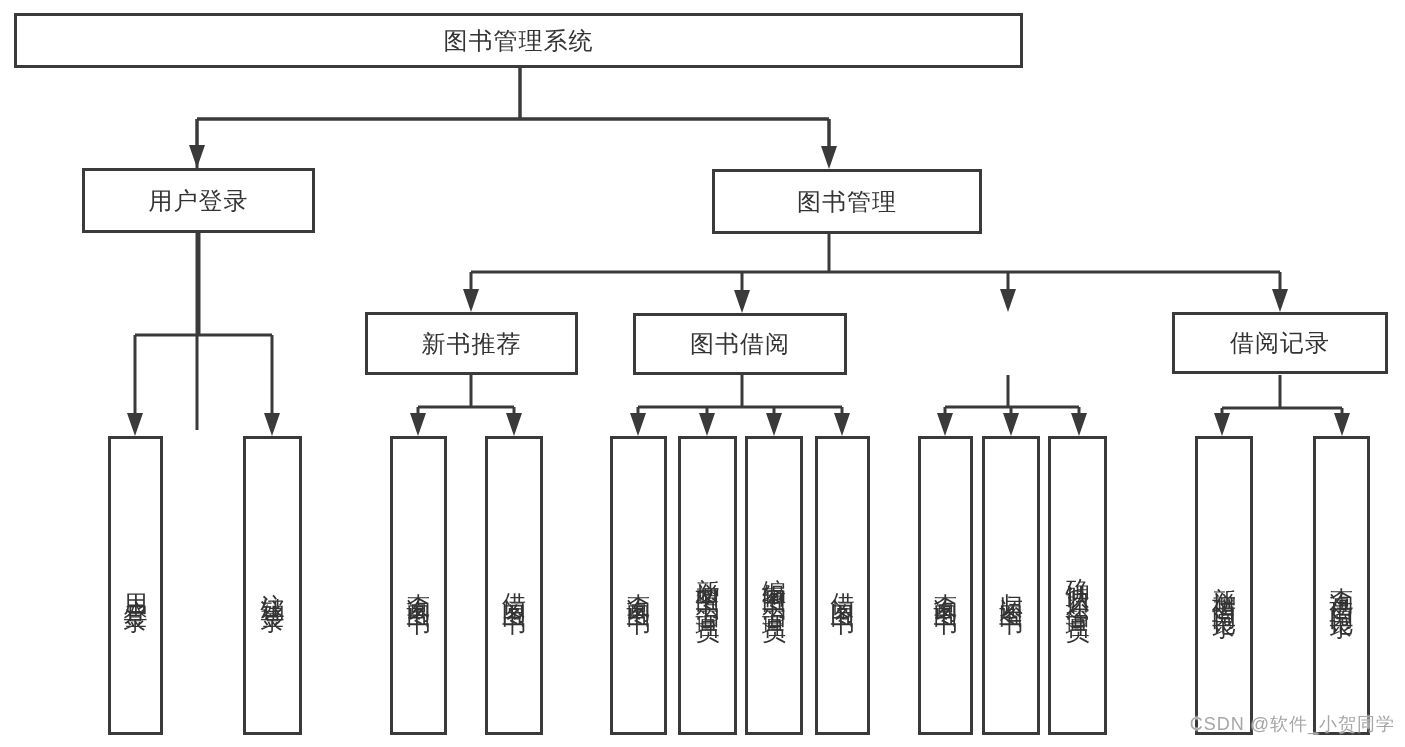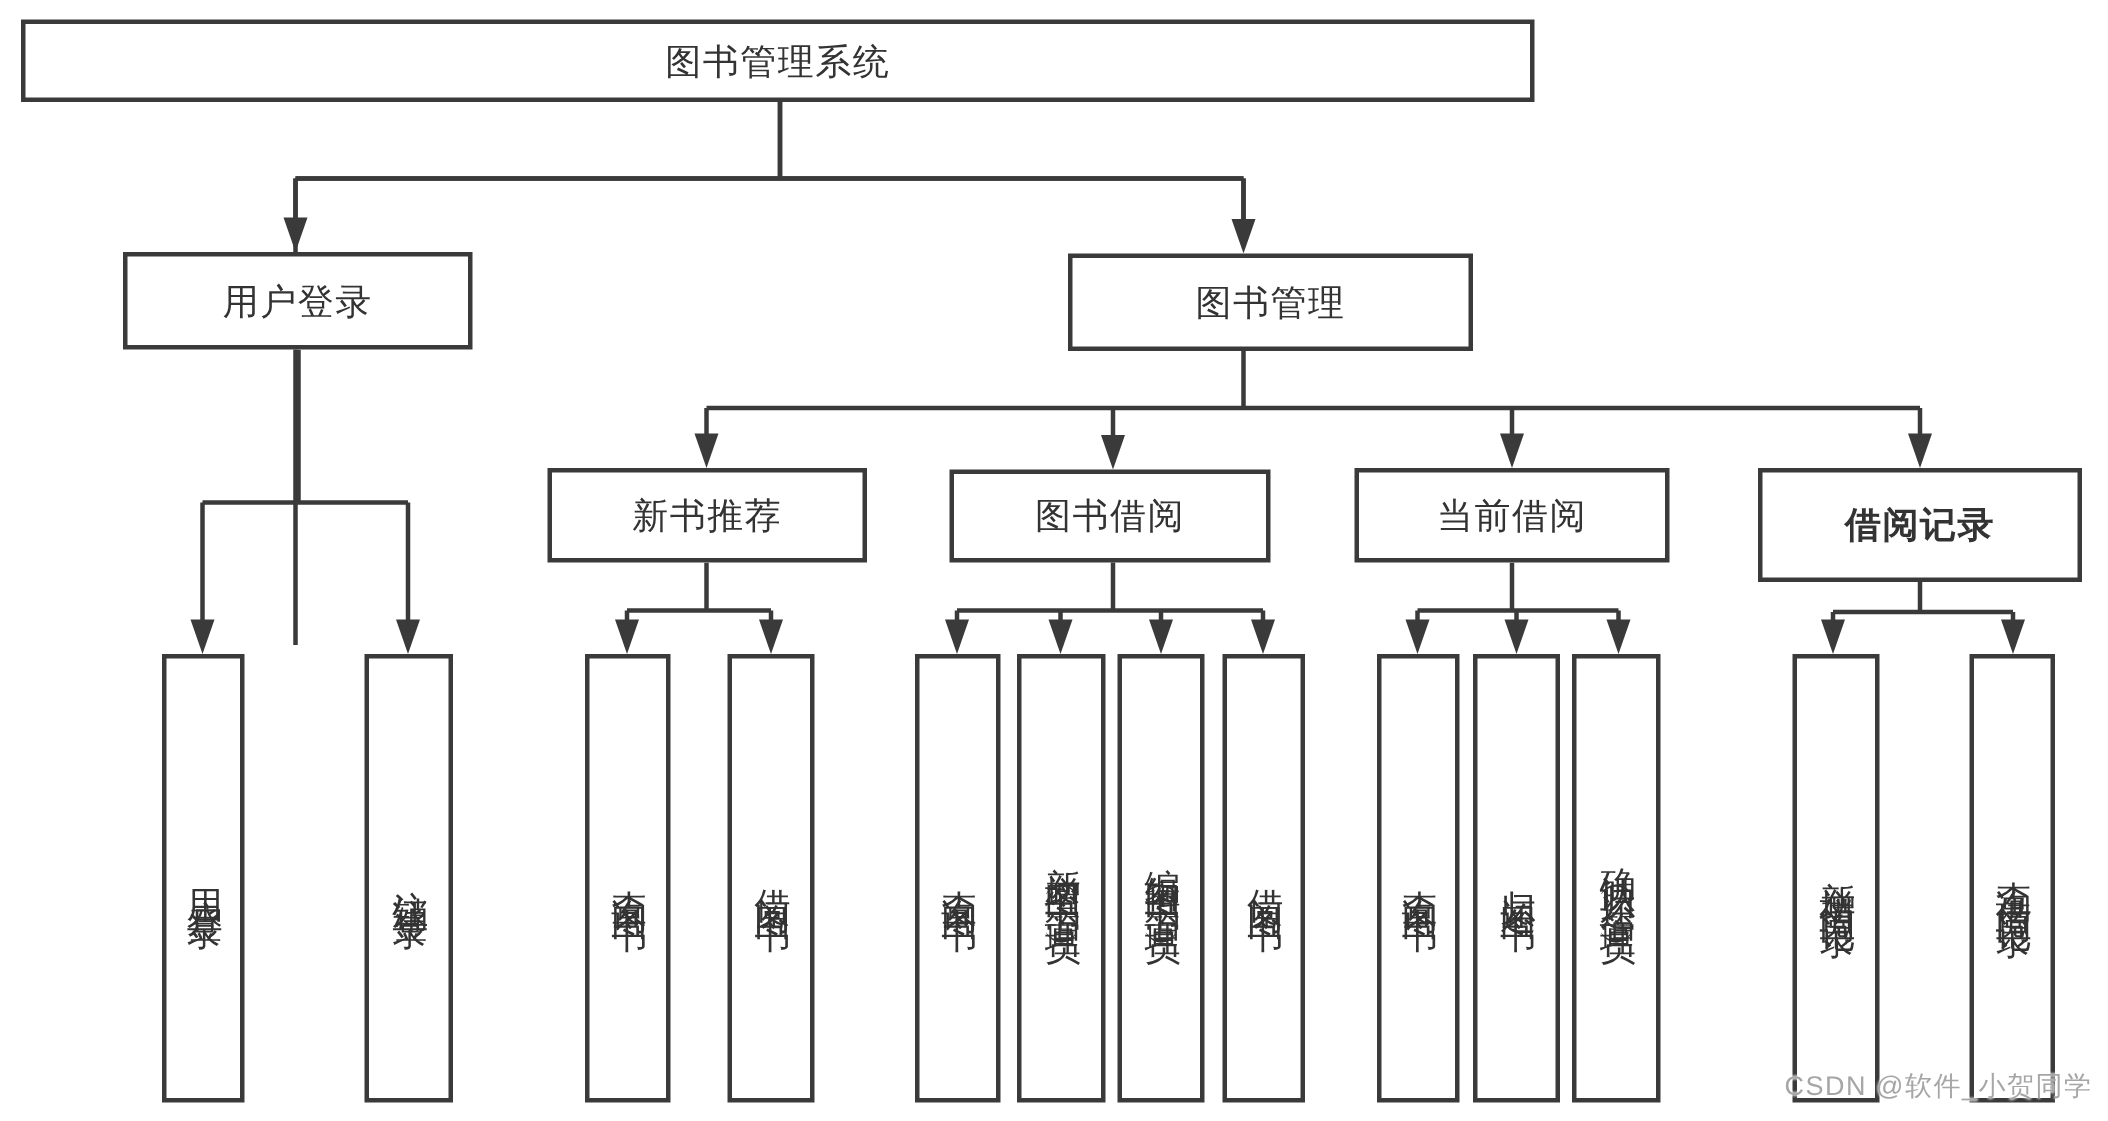--- a/index.html
+++ b/index.html
@@ -128,22 +128,21 @@
     </g>
   </svg>
 
   <div class="box" style="left:14px;top:13px;width:1009px;height:55px;">图书管理系统</div>
 
   <div class="box" style="left:82px;top:168px;width:233px;height:65px;">用户登录</div>
   <div class="box" style="left:712px;top:169px;width:270px;height:65px;">图书管理</div>
 
   <div class="box" style="left:365px;top:312px;width:213px;height:63px;">新书推荐</div>
   <div class="box" style="left:633px;top:313px;width:214px;height:62px;">图书借阅</div>
-  <div class="box" style="left:903px;top:312px;width:210px;height:63px;">当前借阅</div>
-  <div class="box" style="left:1172px;top:312px;width:216px;height:76px;font-weight:bold;">借阅记录</div>
+  <div class="box" style="left:1172px;top:312px;width:216px;height:62px;">借阅记录</div>
 
   <div class="leaf" style="left:108px;top:436px;width:55px;height:299px;">
     <span>用户登录</span>
   </div>
   <div class="leaf" style="left:243px;top:436px;width:59px;height:299px;">
     <span>注销登录</span>
   </div>
 
   <div class="leaf" style="left:390px;top:436px;width:57px;height:299px;">
     <span>查询图书</span>

